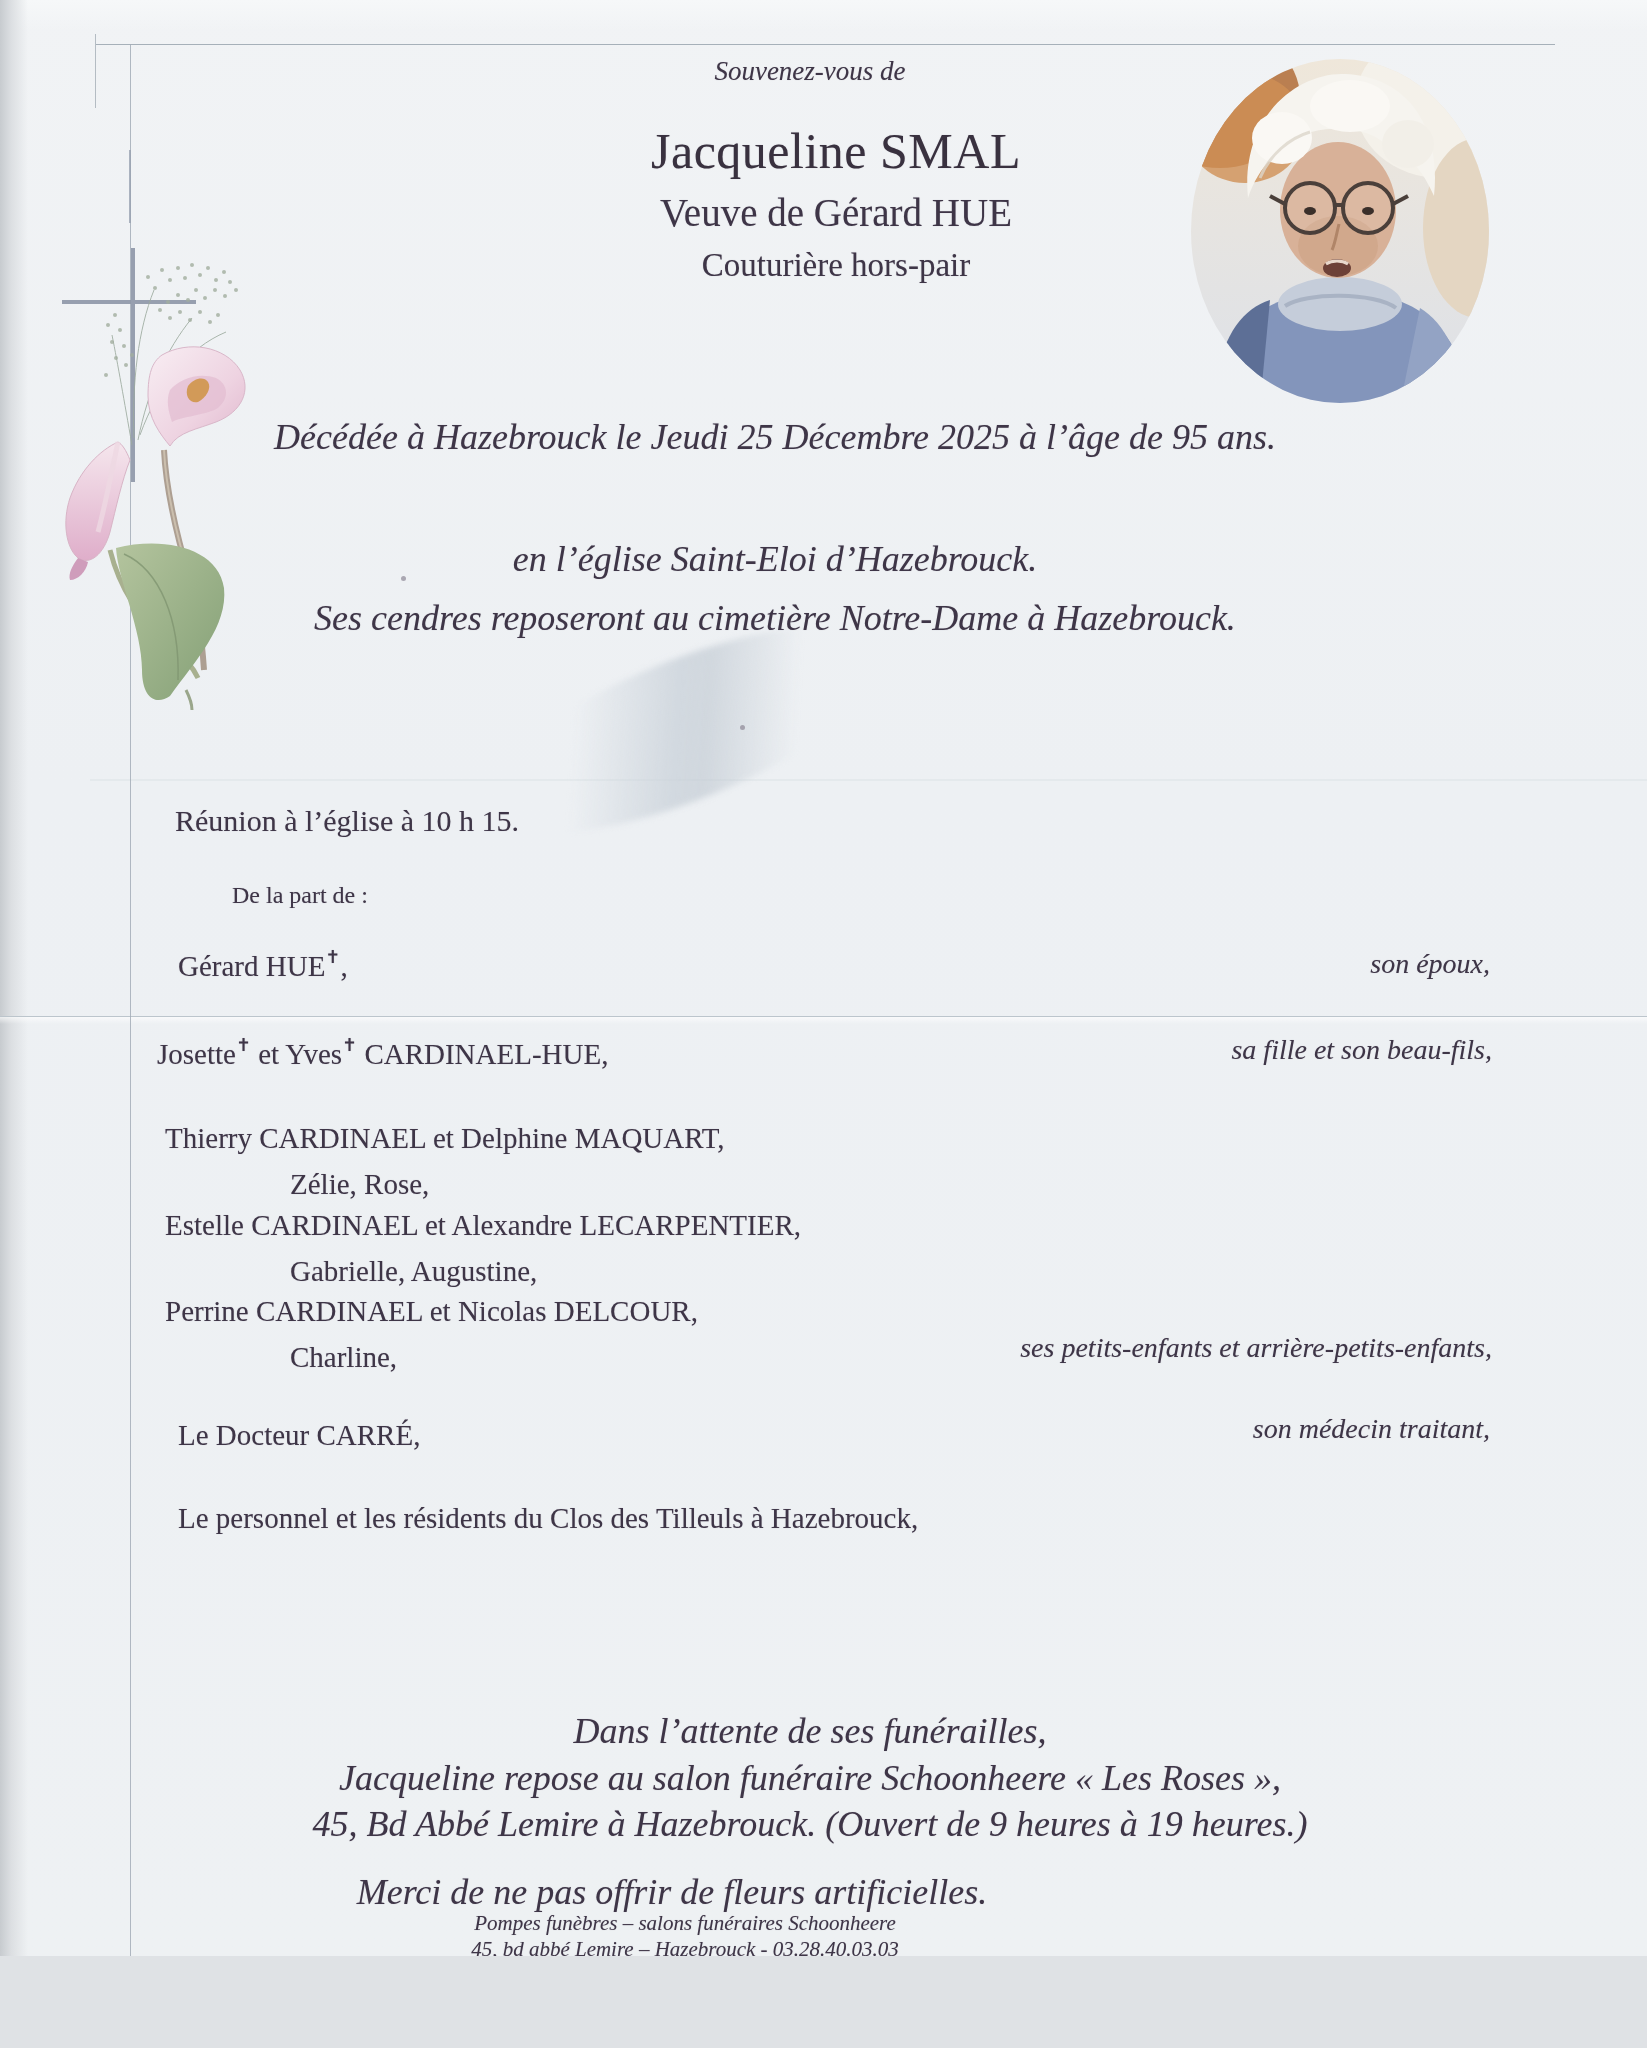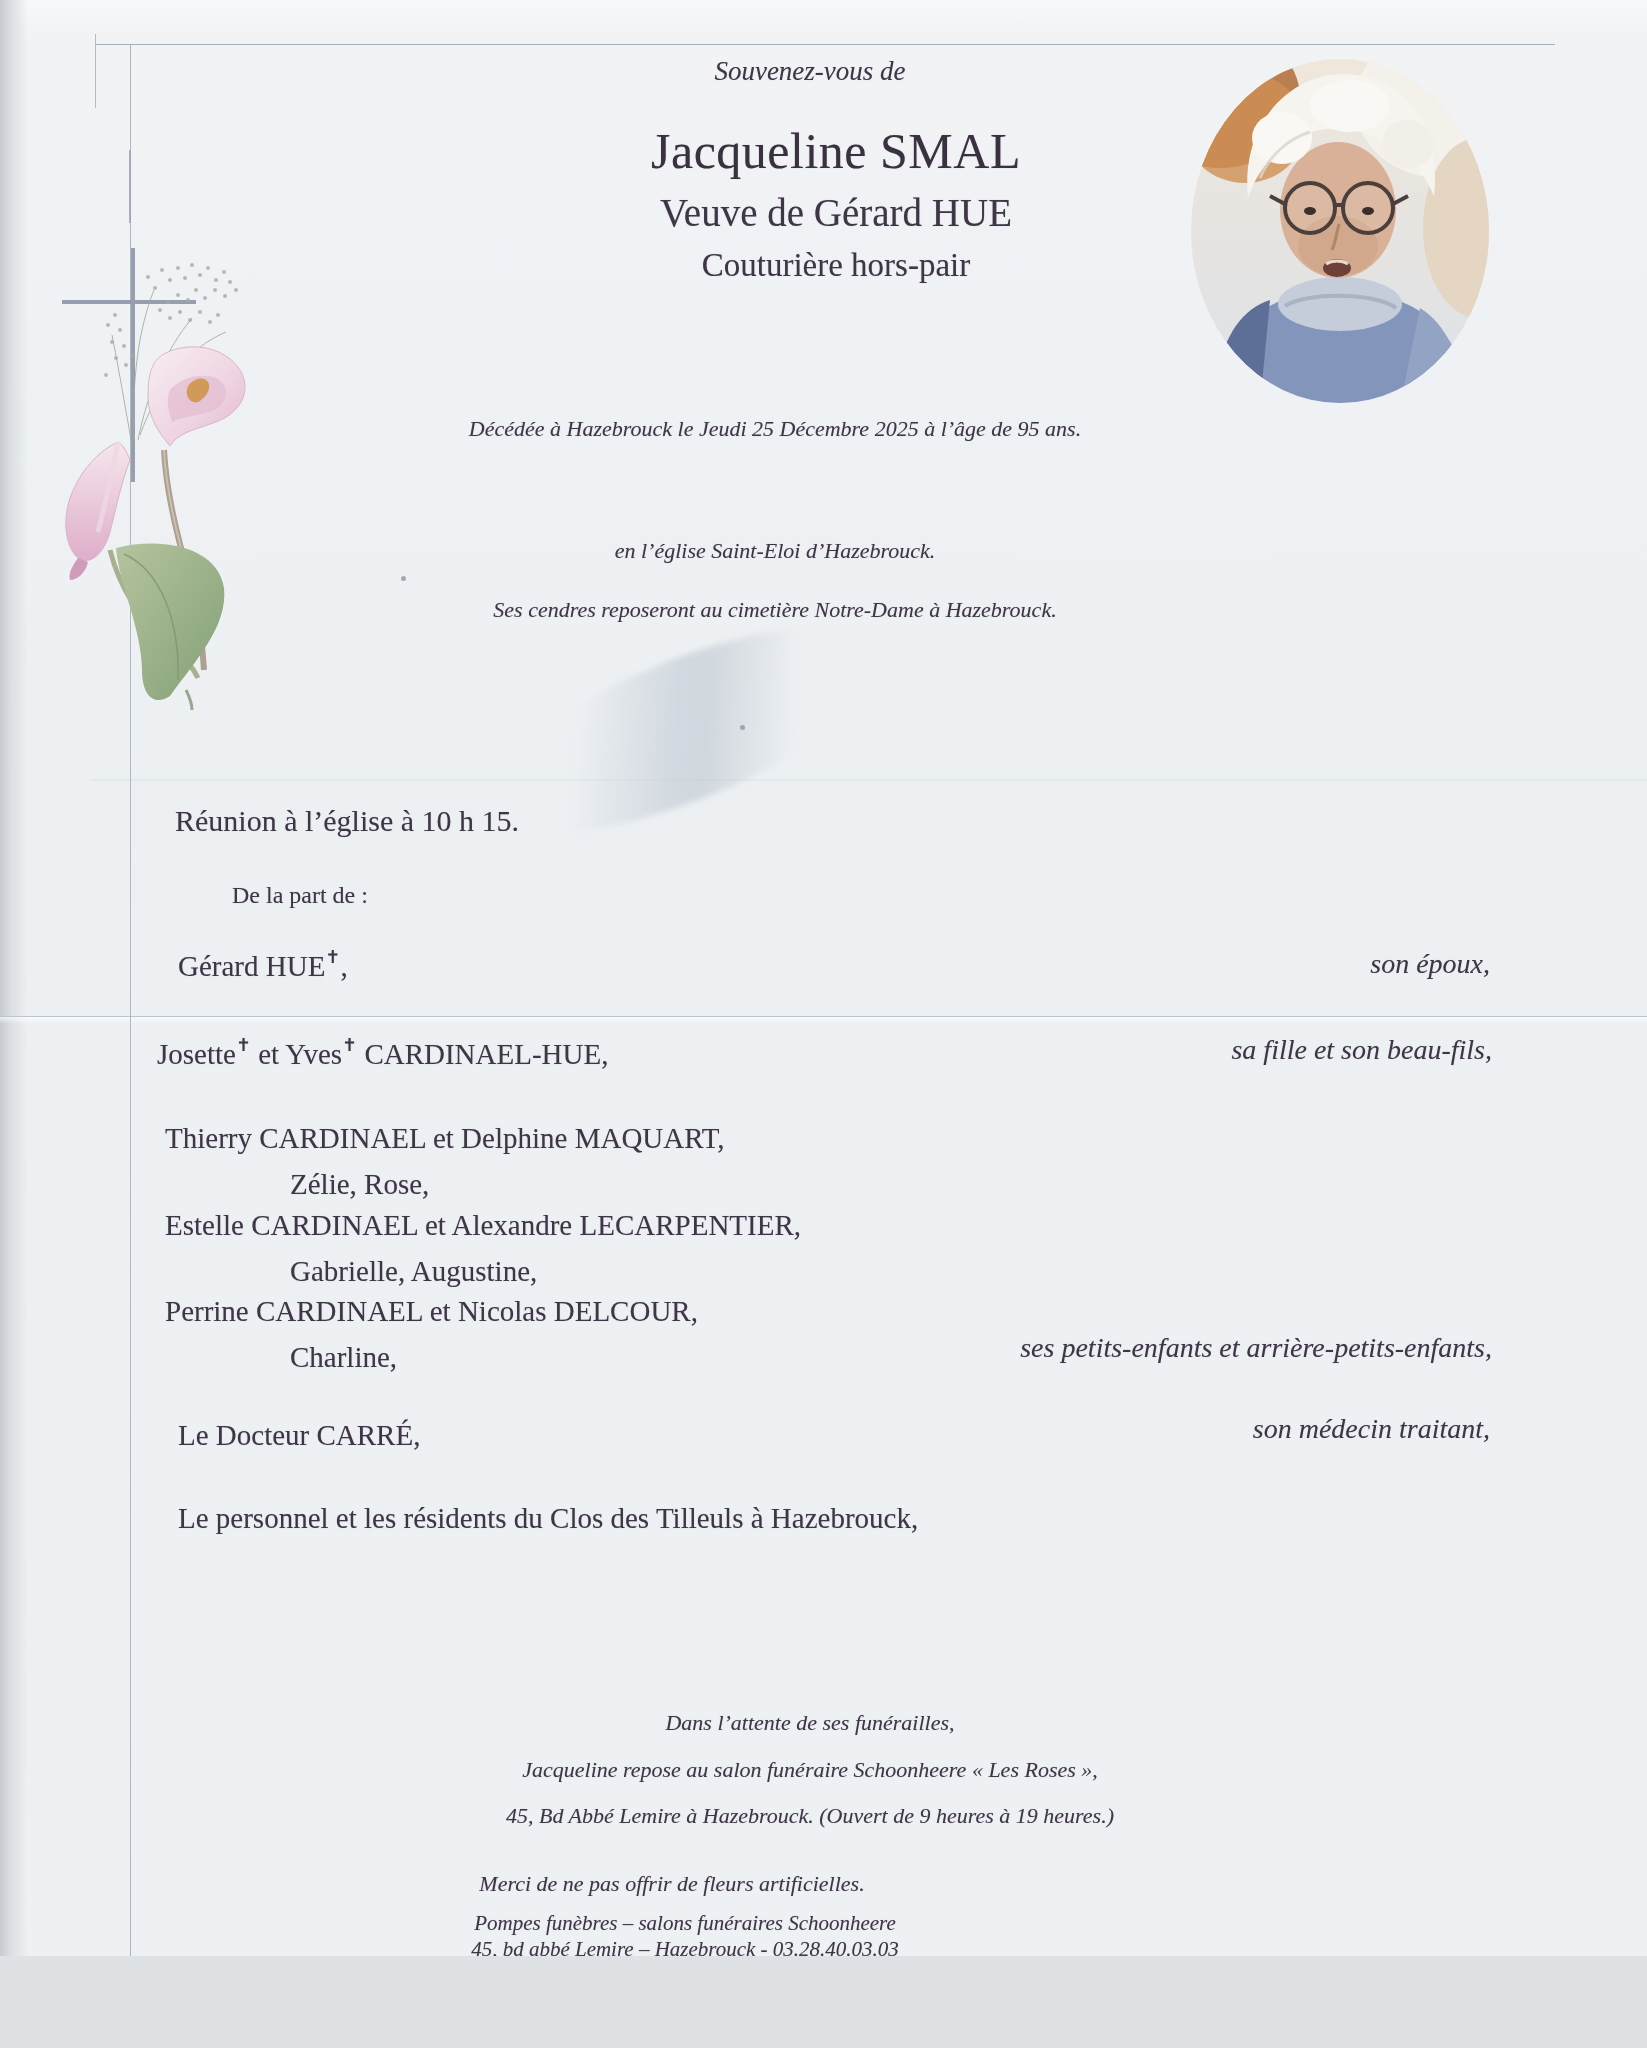--- a/index.html
+++ b/index.html
@@ -30,21 +30,21 @@
   .speck{width:5px;height:5px;border-radius:50%;background:#8d8795;opacity:.7;}
   
   .rule-top{left:95px;top:44px;width:1460px;height:1px;background:#a6b0b9;}
   .rule-left-outer{left:95px;top:34px;width:1px;height:74px;background:#b4bcc3;}
   .rule-left{left:130px;top:44px;width:1px;height:1946px;background:#a3adb7;opacity:.85;}
   
   .remember{left:280px;top:56px;width:1060px;font-size:27px;}
   .name{left:306px;top:122px;width:1060px;font-size:50px;letter-spacing:.5px;color:#39313f;}
   .widow{left:306px;top:190px;width:1060px;font-size:39px;}
   .profession{left:306px;top:247px;width:1060px;font-size:33px;}
-  .para{font-size:22px;}
+  .para{font-size:36px;}
   .death{left:245px;top:416px;width:1060px;}
   .funeral1{left:245px;top:492px;width:1060px;}
   .funeral2{left:245px;top:538px;width:1060px;}
   .ashes{left:245px;top:597px;width:1060px;}
   .meeting{left:175px;top:804px;font-size:30px;}
   .onbehalf{left:232px;top:882px;font-size:24px;}
   .fam{font-size:29px;}
   .rel{font-size:28px;}
   sup.cross{font-size:.62em;line-height:0;position:relative;top:-2px;font-family:"DejaVu Sans",sans-serif;}
   .husband{left:178px;top:950px;}

